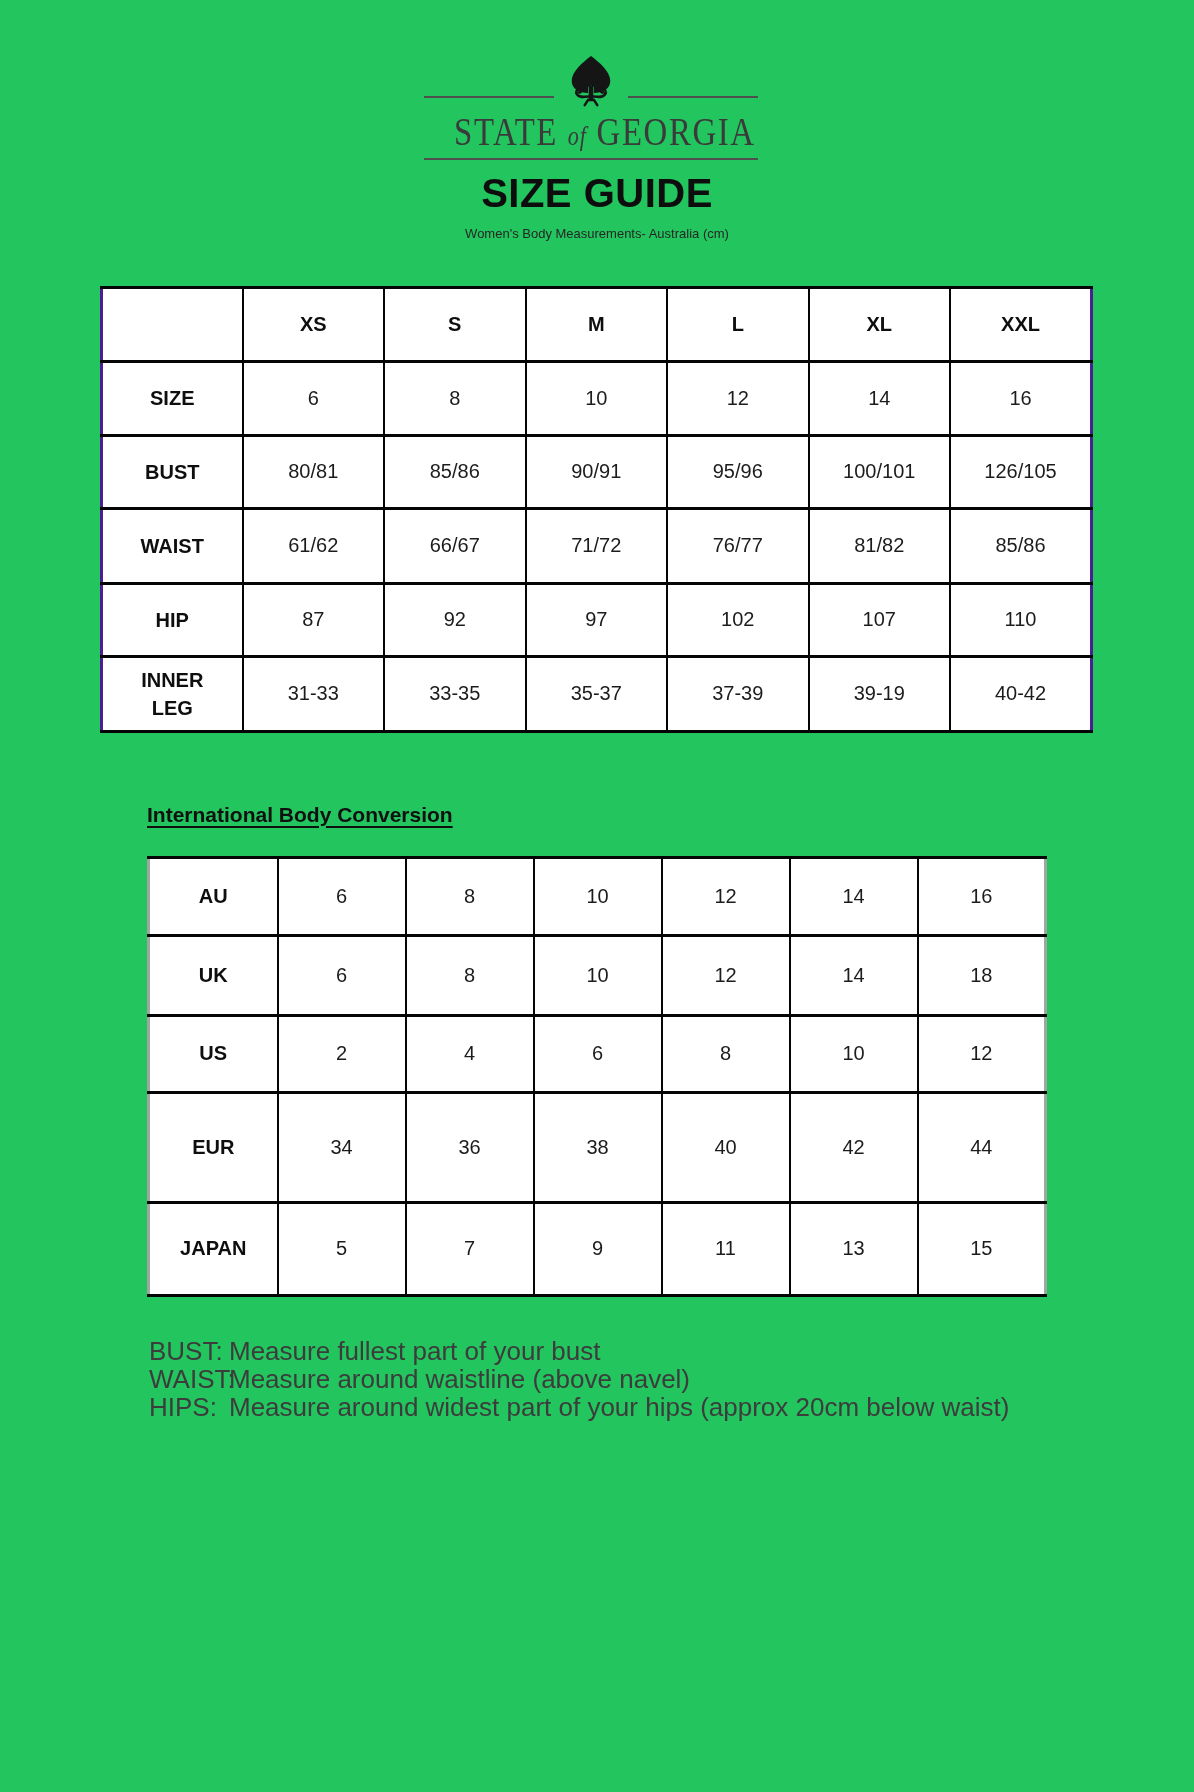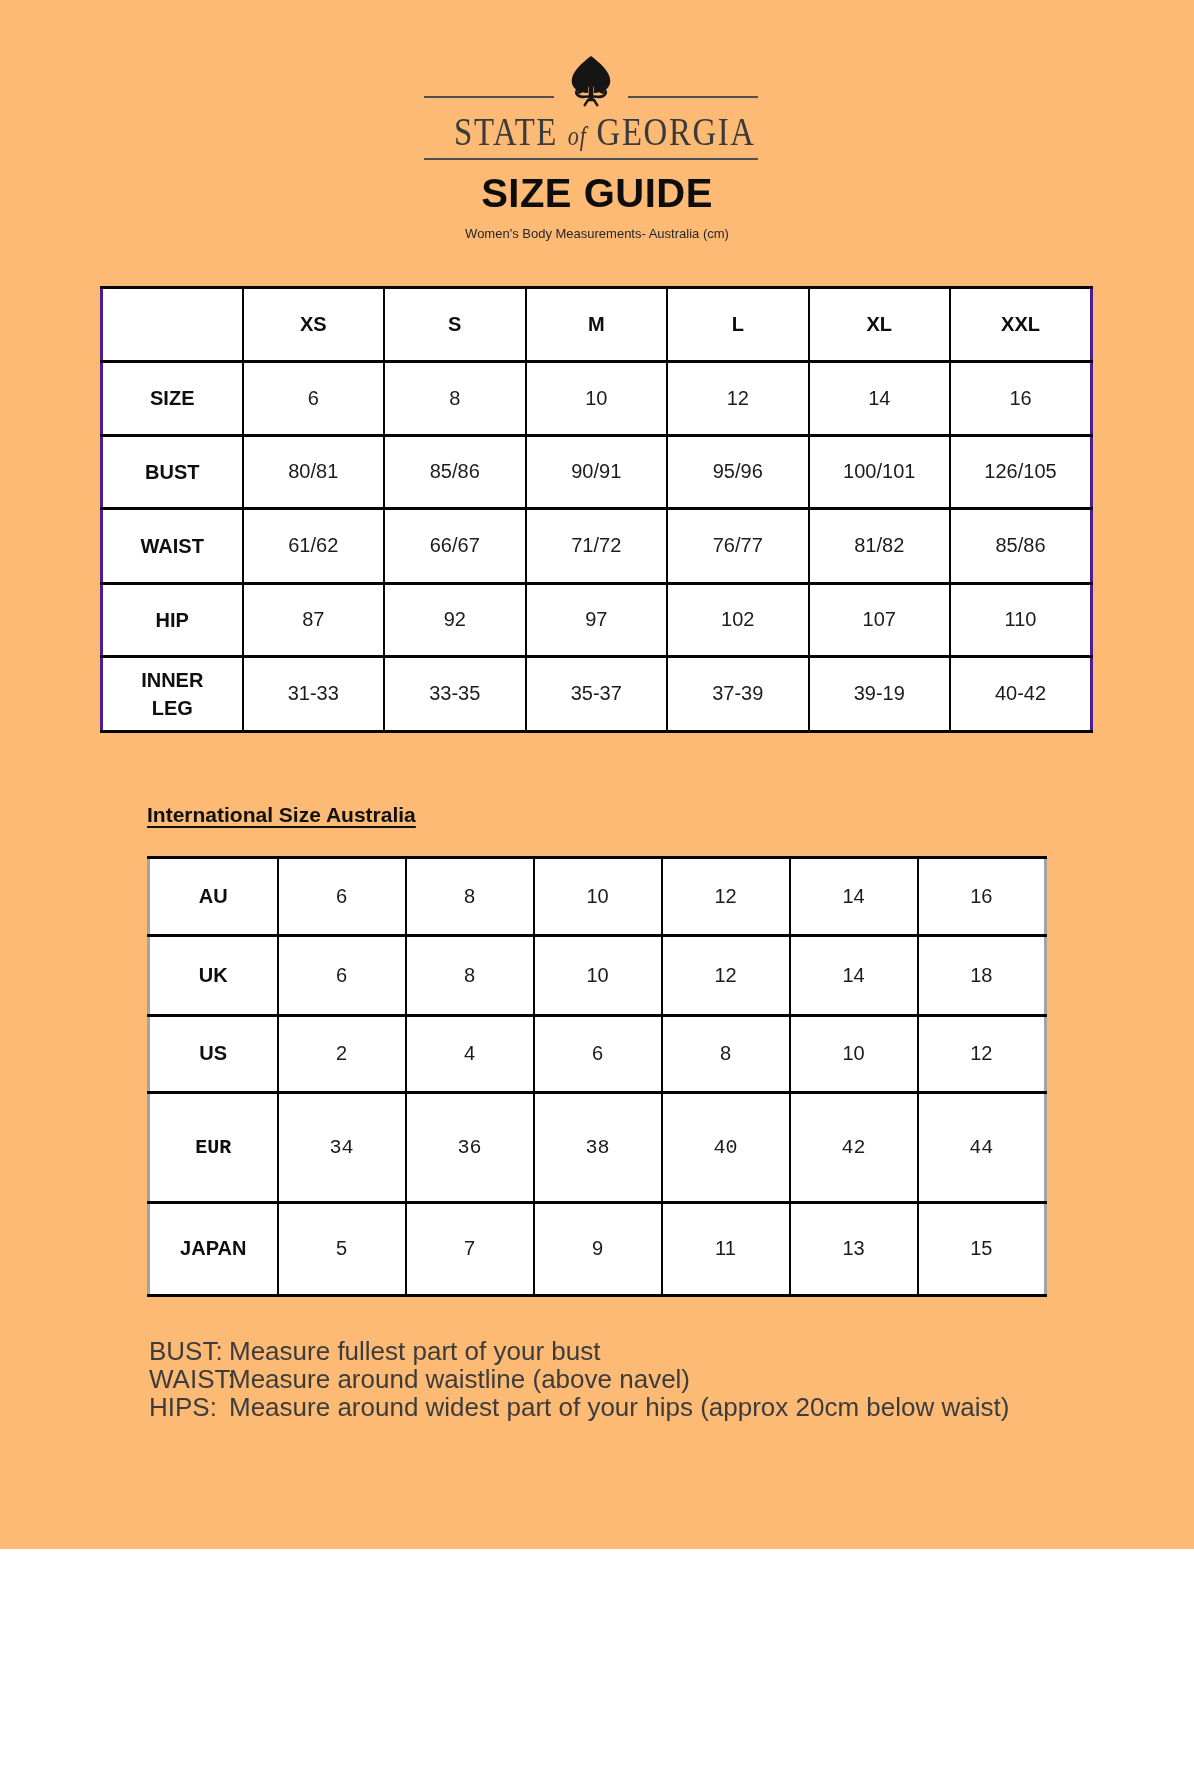--- a/index.html
+++ b/index.html
@@ -1,19 +1,19 @@
 <!DOCTYPE html>
 <html><head>
 <meta charset="utf-8">
 <style>
   html,body{margin:0;padding:0;background:#ffffff;}
   .page{
     position:relative;
-    width:1194px;height:1549px;
-    background:#fdba74;
+    width:1194px;height:1792px;
+    background:#22c55e;
     font-family:"Liberation Sans","DejaVu Sans",sans-serif;
     color:#111;
     overflow:hidden;
   }
 
   
   .header{width:334px;margin:56px auto 0;transform:translateX(-6px);}
   .logo-top{position:relative;height:50px;}
   .logo-line{position:absolute;bottom:8px;height:2px;background:#4f4f4f;}
   .logo-line.left{left:0;width:calc(50% - 37px);}
@@ -60,21 +60,21 @@
   .conversion-heading{
     margin:70px 0 0 147px;
     font-size:21px;font-weight:bold;color:#101010;
     text-decoration:underline;text-underline-offset:4px;
   }
 
   #conversion-table{margin:29px 0 0 147px;width:900px;border:3px solid #a3a3a3;}
   #conversion-table tr:nth-child(1){height:78px;}
   #conversion-table tr:nth-child(2){height:80px;}
   #conversion-table tr:nth-child(3){height:77px;}
-  #conversion-table tr:nth-child(4){height:110px;font-family:Liberation Mono, monospace;}
+  #conversion-table tr:nth-child(4){height:110px;}
   #conversion-table tr:nth-child(5){height:93px;}
 
   
   .notes{margin:40px 0 0 149px;font-size:26px;color:#3c3c3c;}
   .note-line{display:flex;line-height:28px;}
   .note-label{width:80px;flex:none;}
 </style>
 </head>
 <body>
 
@@ -163,21 +163,21 @@
           <td>31-33</td>
           <td>33-35</td>
           <td>35-37</td>
           <td>37-39</td>
           <td>39-19</td>
           <td>40-42</td>
         </tr>
       </tbody>
   </table>
 
-  <div class="conversion-heading">International Size Australia</div>
+  <div class="conversion-heading">International Body Conversion</div>
 
   <table id="conversion-table">
     <colgroup>
         <col style="width:129px">
         <col span="6">
       </colgroup>
     <tbody id="conversion-body">
         <tr>
           <th>AU</th>
           <td>6</td>

